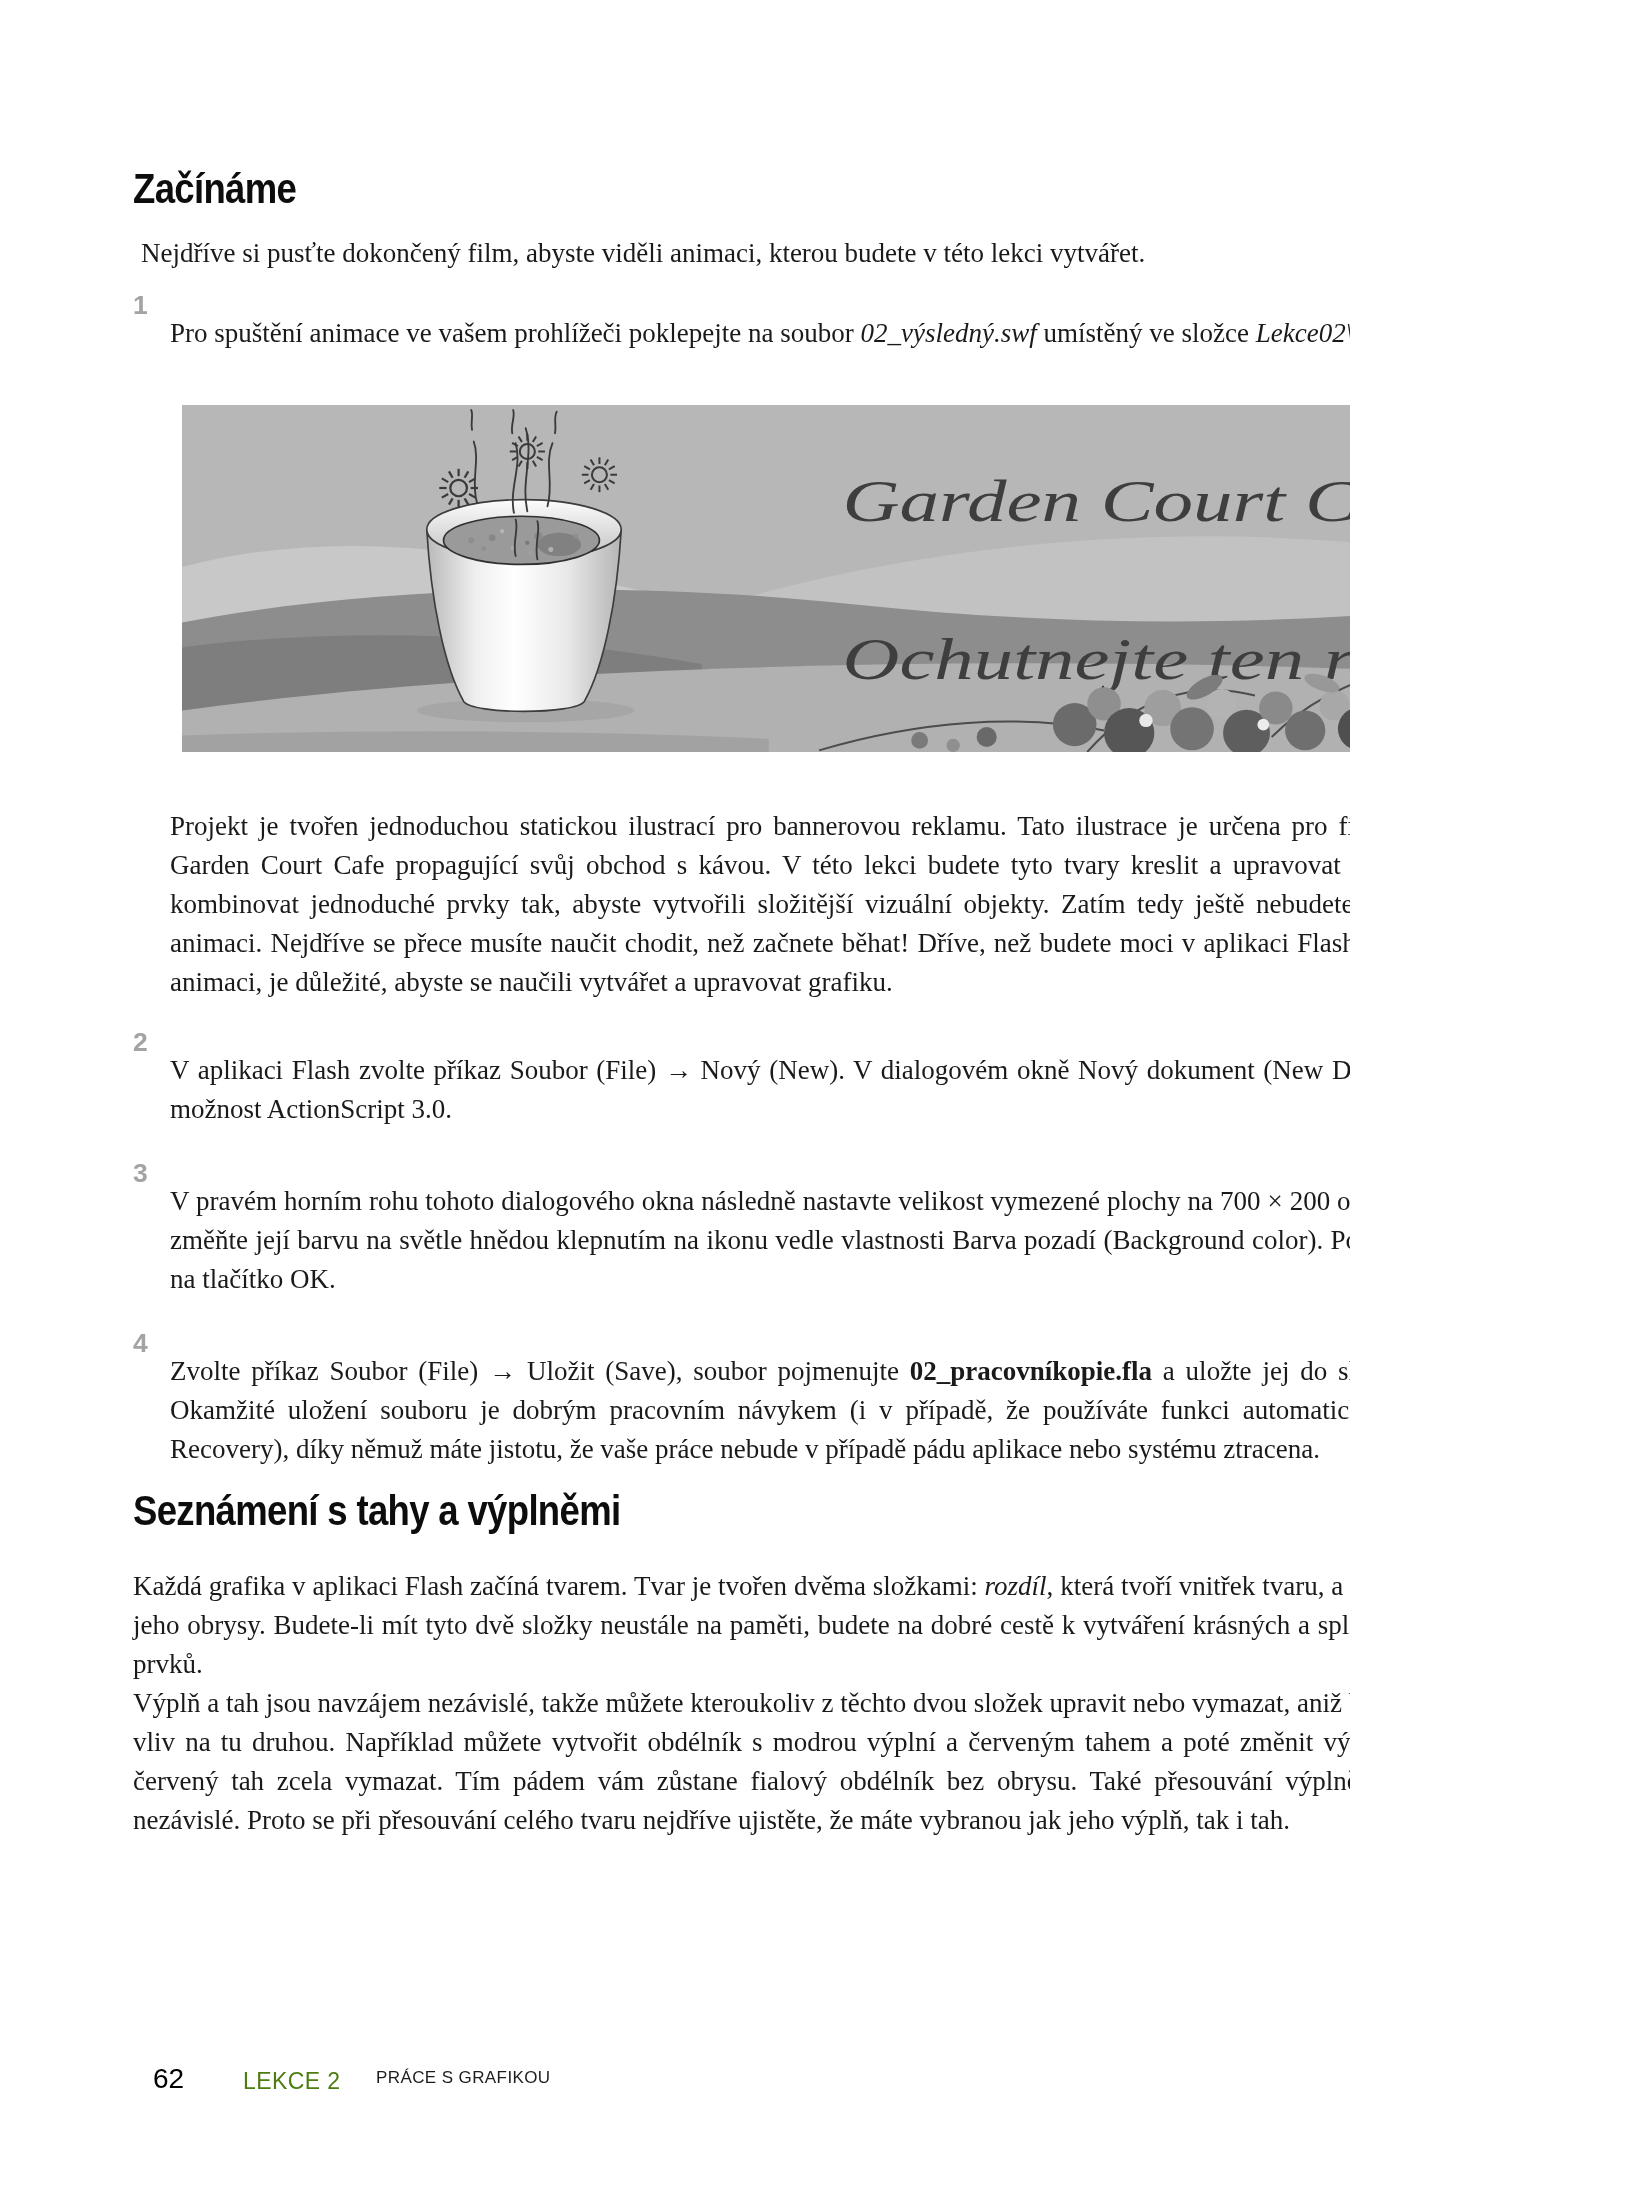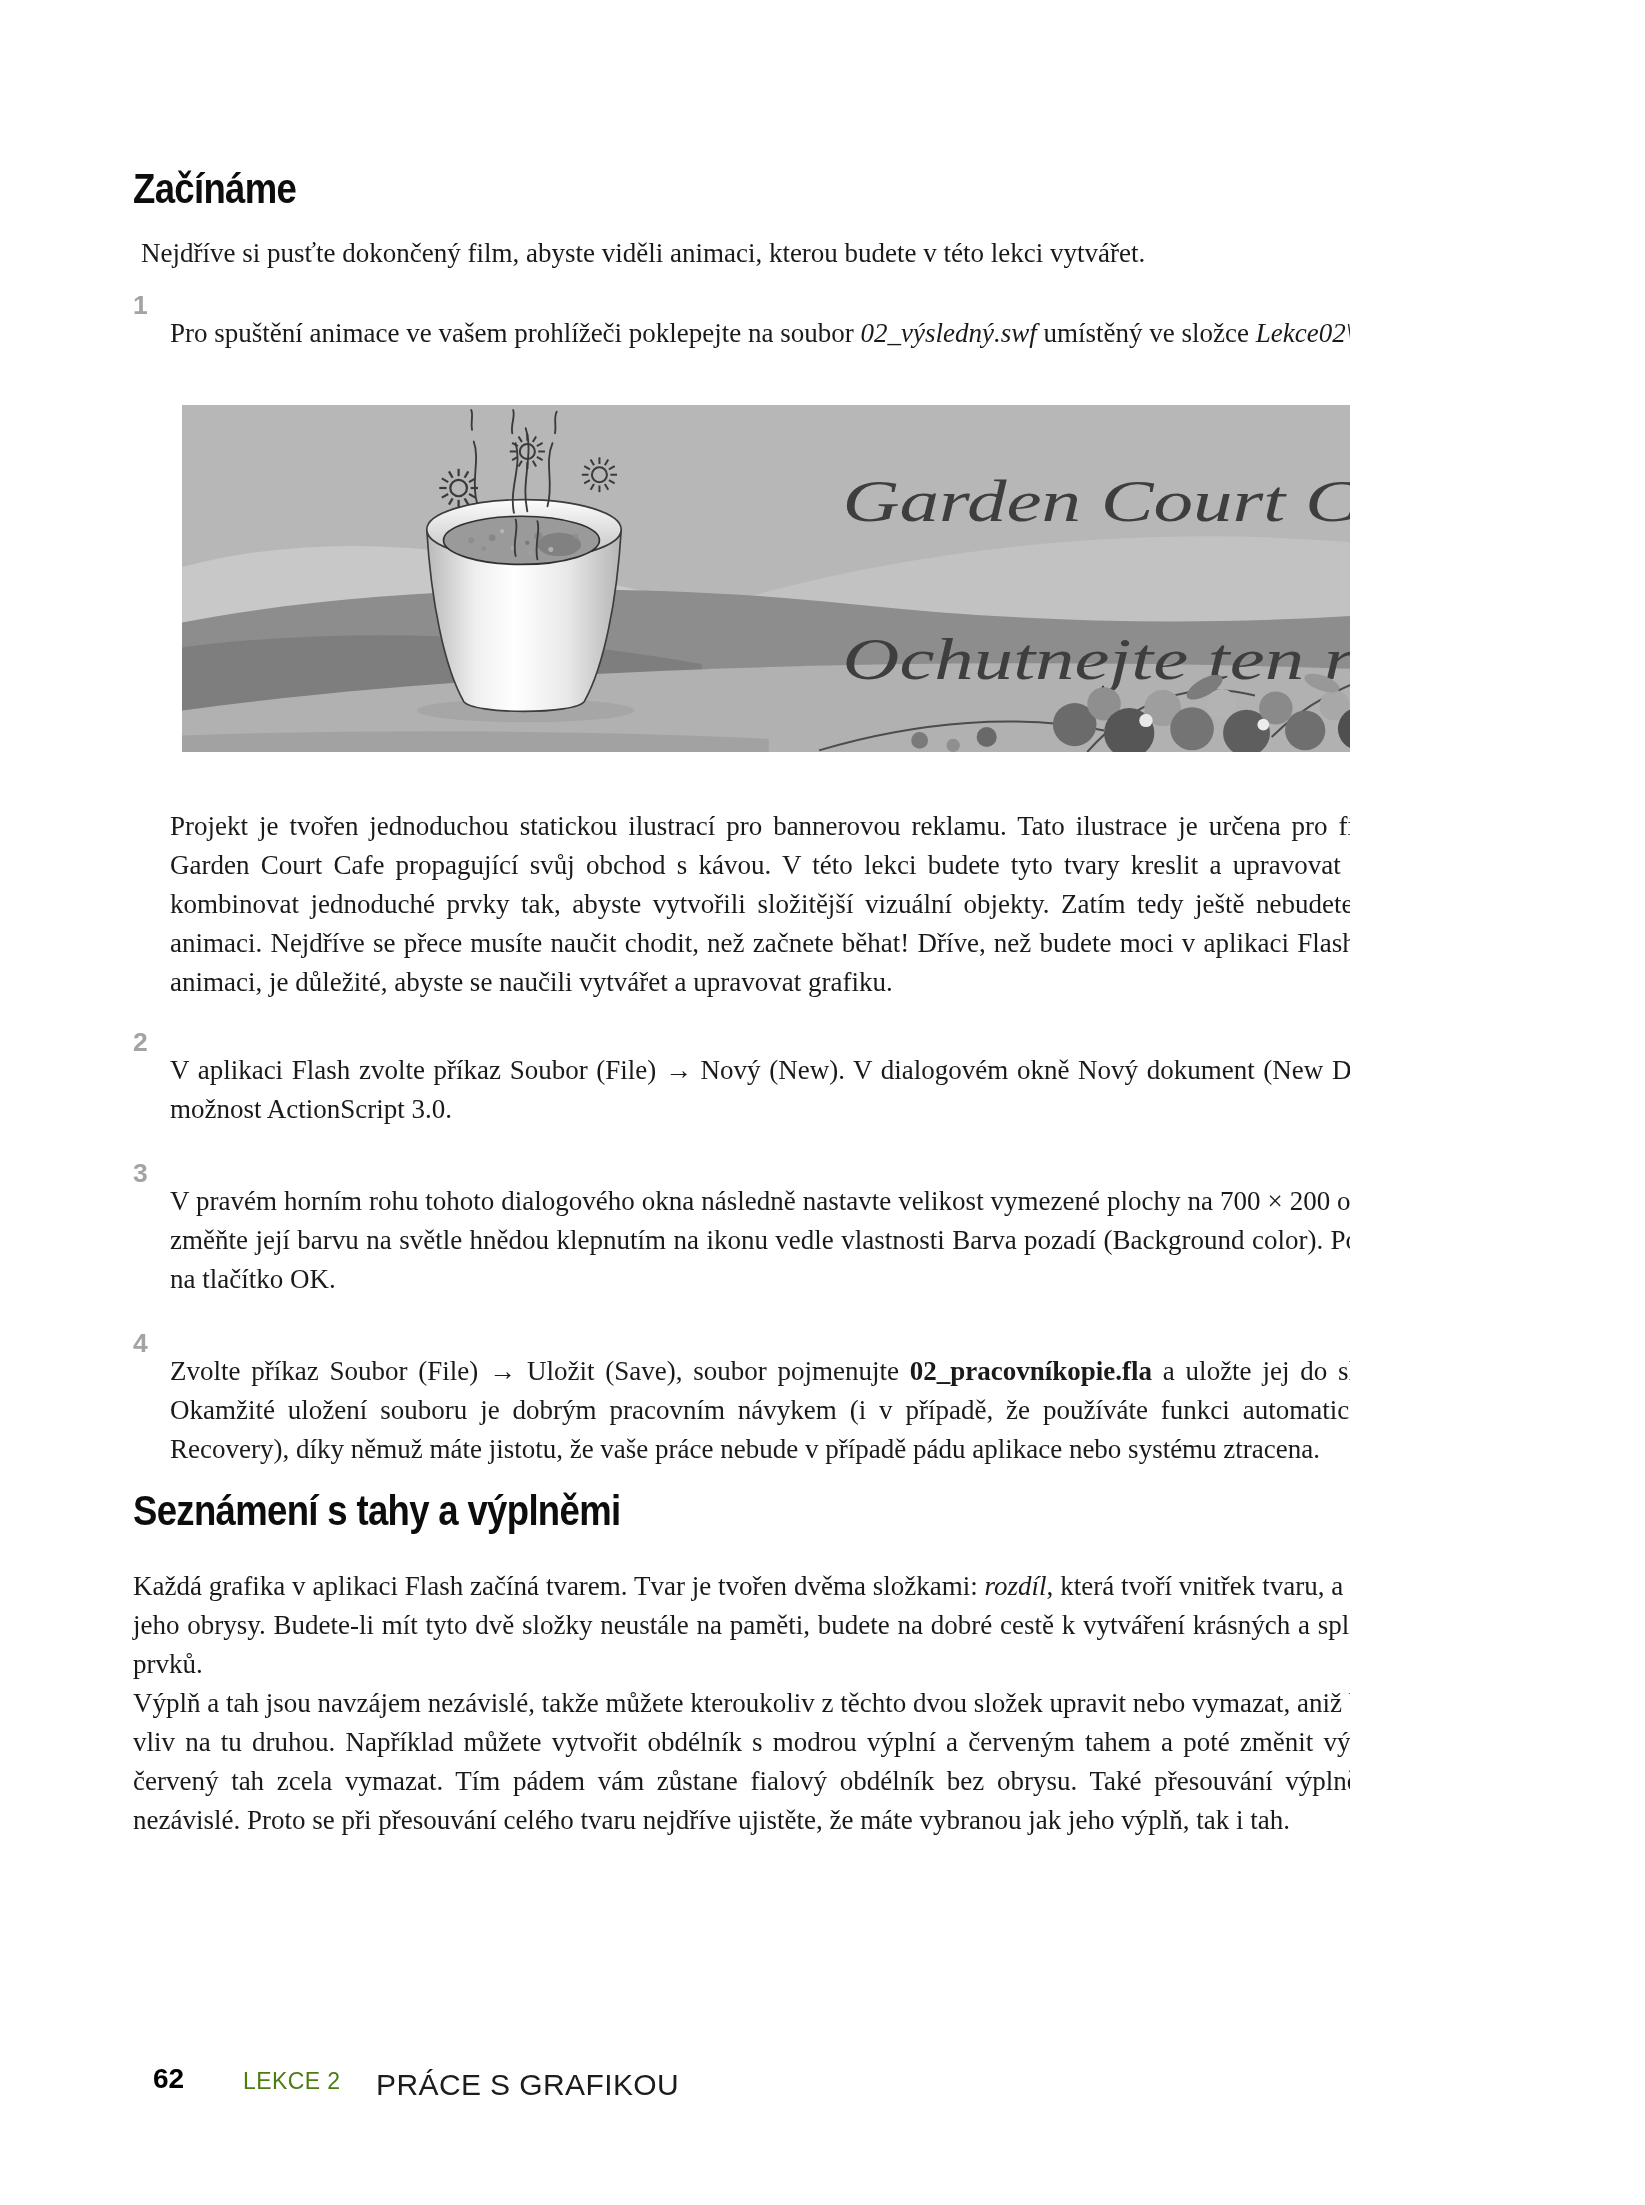--- a/index.html
+++ b/index.html
@@ -78,29 +78,29 @@
   .banner-tagline-t{font-size:72px;}
   .footer{
     position:absolute;
     left:0;top:2063px;
     width:100%;
     height:41px;
     font-family:"Liberation Sans","DejaVu Sans",sans-serif;
   }
   .footer .pagenum{
     position:absolute;left:153px;top:0;
-    font-size:28px;font-weight:700;color:#000;
+    font-size:28px;font-weight:400;color:#000;
   }
   .footer .lesson{
     position:absolute;left:243px;top:5px;
     font-size:23px;color:#4d7c0f;letter-spacing:0.4px;
   }
   .footer .chapter{
     position:absolute;left:376px;top:5px;
-    font-size:30px;color:#1c1c1c;letter-spacing:0.4px;
+    font-size:17px;color:#1c1c1c;letter-spacing:0.4px;
   }
   em{font-style:italic;}
   strong{font-weight:700;}
 </style>
 </head>
 <body>
 
 <div class="page">
   <div class="content">
 

